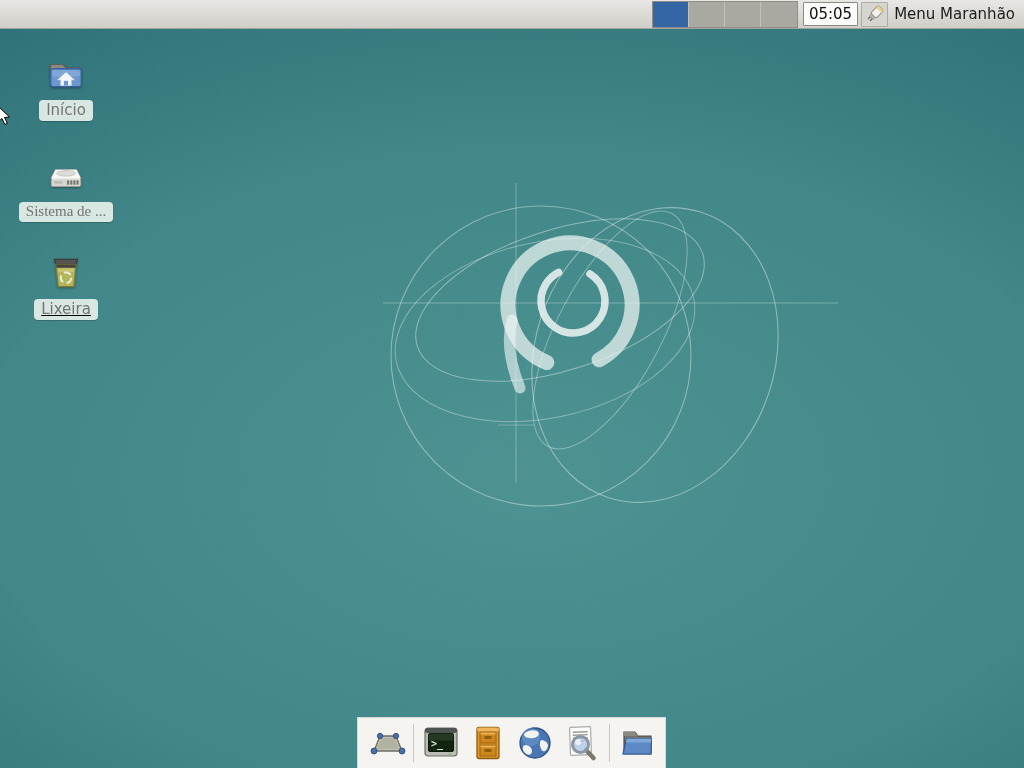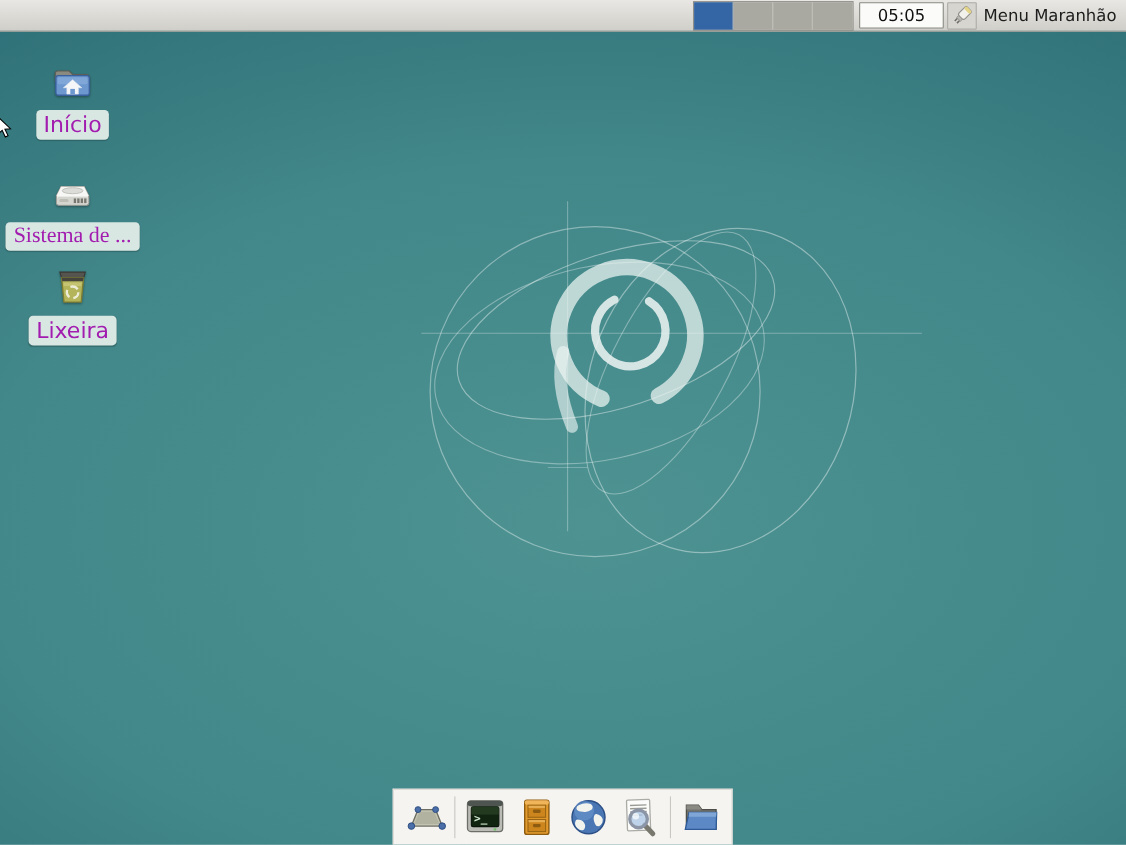--- a/index.html
+++ b/index.html
@@ -27,41 +27,41 @@
   .grip { width:8px; height:15px; margin-left:6px;
     background:repeating-linear-gradient(#b6b5af 0 1px, transparent 1px 3px); }
   .panel-right { margin-left:auto; display:flex; align-items:center; height:100%; }
 
   .pager { display:flex; height:27px; margin:1px 2px 1px 0; border:1px solid #8f8e88; }
   .pager .ws { width:36px; height:100%; background:#a9a9a2; border-right:1px solid #c2c1ba; }
   .pager .ws:last-child { border-right:none; }
   .pager .ws.active { background:#3465a4; }
 
   .clock-box {
-    margin:16px 3px; padding:1px 16px; height:24px; display:flex; align-items:center;
+    margin:16px 3px; padding:1px 5px; height:24px; display:flex; align-items:center;
     background:#fbfbfa; border:1px solid #8a8a84; border-radius:1px;
     font-size:15px; color:#111;
   }
   .plug-box {
     width:27px; height:25px; margin-right:6px; display:flex; align-items:center; justify-content:center;
     border:1px solid #adaca6; background:#d6d5d0; border-radius:1px;
   }
   .username { padding-right:9px; white-space:nowrap; }
 
   
   .desk-icon { position:absolute; width:96px; display:flex; flex-direction:column; align-items:center; z-index:5; cursor:default; }
   .desk-icon .glyph { width:42px; height:42px; filter:drop-shadow(0 1px 1px rgba(0,0,0,.35)); }
   .desk-icon .caption {
     margin-top:5px; padding:1px 7px 2px; border-radius:4px;
-    background:#d9e7e3; color:#a21caf; font-size:20px; white-space:nowrap;
+    background:#d9e7e3; color:#737373; font-size:15px; white-space:nowrap;
     box-shadow:0 1px 1px rgba(0,0,0,.2);
   }
   #icon-home  { left:18px; top:53px; }
   #icon-fs    { left:18px; top:155px;font-family:Liberation Serif, serif; }
-  #icon-trash { left:18px; top:240px; }
+  #icon-trash { left:18px; top:252px;text-decoration:underline; }
 
   
   .dock {
     position:absolute; left:357px; bottom:0; width:309px; height:51px; z-index:10;
     background:#f6f4f1; border:1px solid #dad8d3; border-bottom:none;
     display:flex; align-items:center; justify-content:center; gap:3px; padding:4px 6px;
   }
   .dock-item { width:44px; height:42px; display:flex; align-items:center; justify-content:center; border-radius:3px; }
   .dock-sep { width:1px; height:38px; background:#c9c7c2; margin:0 2px; }
 

